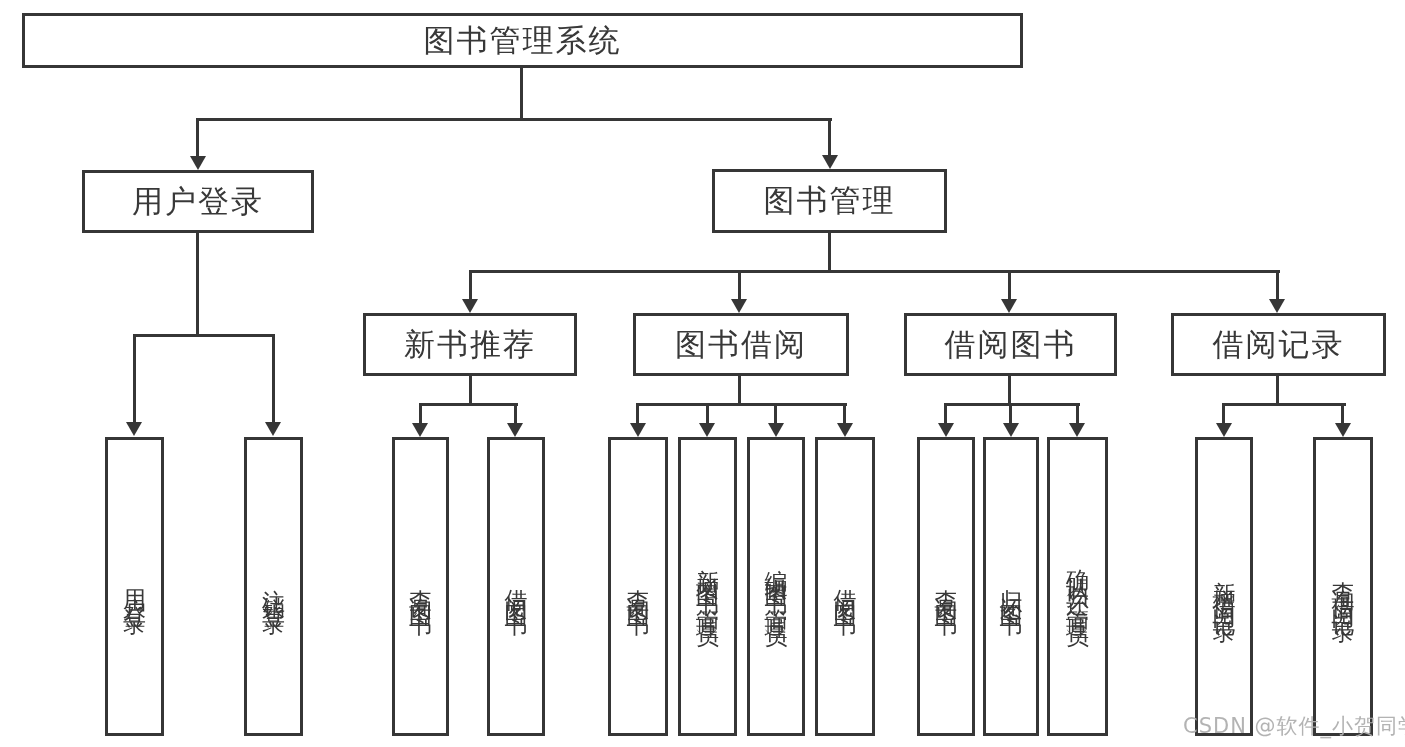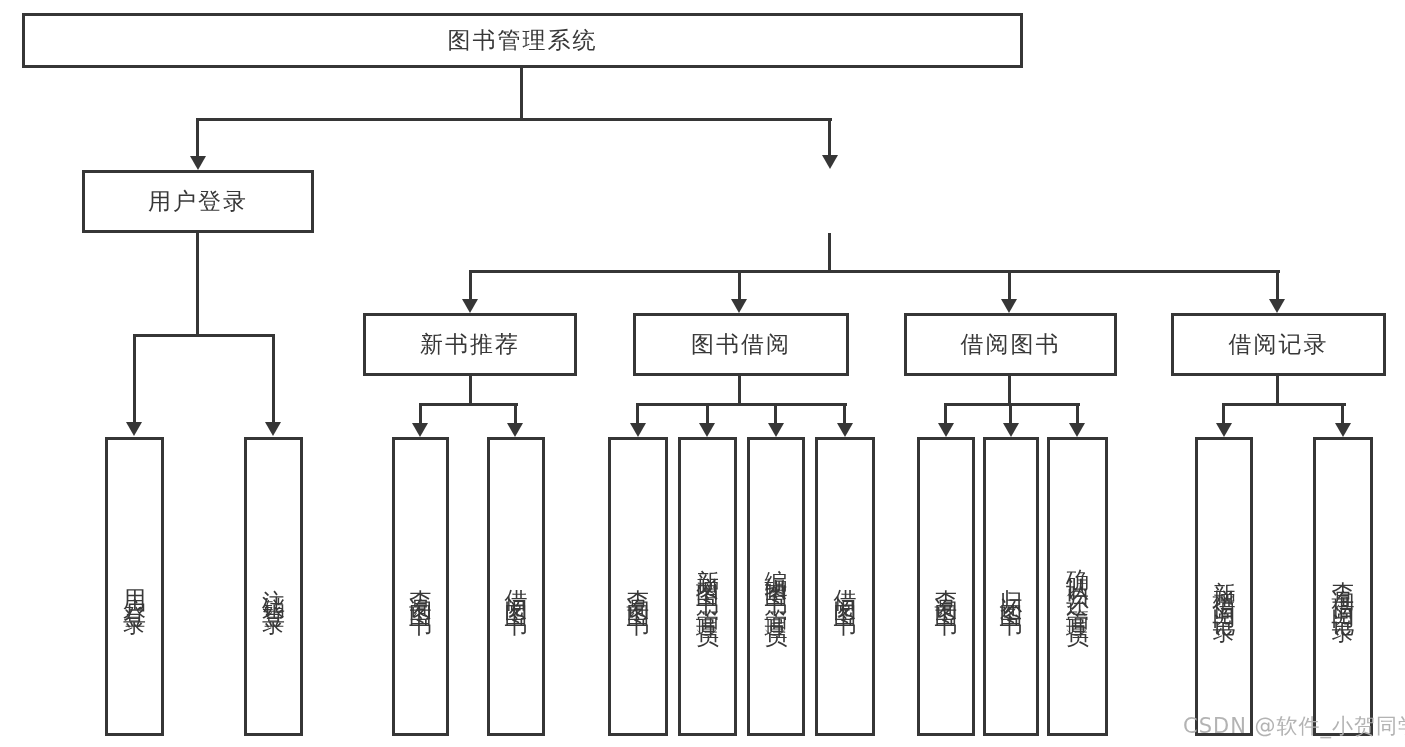--- a/index.html
+++ b/index.html
@@ -15,21 +15,21 @@
     position: absolute;
     box-sizing: border-box;
     border: 3px solid #363636;
     background: #ffffff;
     display: flex;
     align-items: center;
     justify-content: center;
     color: #383838;
   }
   .hbox span {
-    font-size: 23px;
+    font-size: 31px;
     letter-spacing: 2px;
     white-space: nowrap;
   }
   .vtext {
     writing-mode: vertical-rl;
     text-orientation: mixed;
     font-size: 23px;
     letter-spacing: 8px;
     line-height: 1;
     white-space: nowrap;
@@ -66,20 +66,23 @@
 
   <div class="vline" style="left:520px; top:68px; height:52px"></div>
   <div class="hline" style="left:196px; top:118px; width:636px"></div>
   <div class="vline" style="left:196px; top:118px; height:40px"></div>
   <div class="arrow" style="left:190px; top:156px"></div>
   <div class="vline" style="left:828px; top:118px; height:38px"></div>
   <div class="arrow" style="left:822px; top:155px"></div>
 
   <div class="box hbox" style="left:82px; top:170px; width:232px; height:63px">
     <span>用户登录</span>
+  </div>
+  <div class="box hbox" style="left:712px; top:169px; width:235px; height:64px">
+    <span>图书管理</span>
   </div>
 
   <div class="vline" style="left:196px; top:233px; height:104px"></div>
   <div class="hline" style="left:133px; top:334px; width:142px"></div>
   <div class="vline" style="left:133px; top:334px; height:89px"></div>
   <div class="arrow" style="left:126px; top:422px"></div>
   <div class="vline" style="left:272px; top:334px; height:89px"></div>
   <div class="arrow" style="left:265px; top:422px"></div>
 
   <div class="vline" style="left:828px; top:233px; height:39px"></div>

